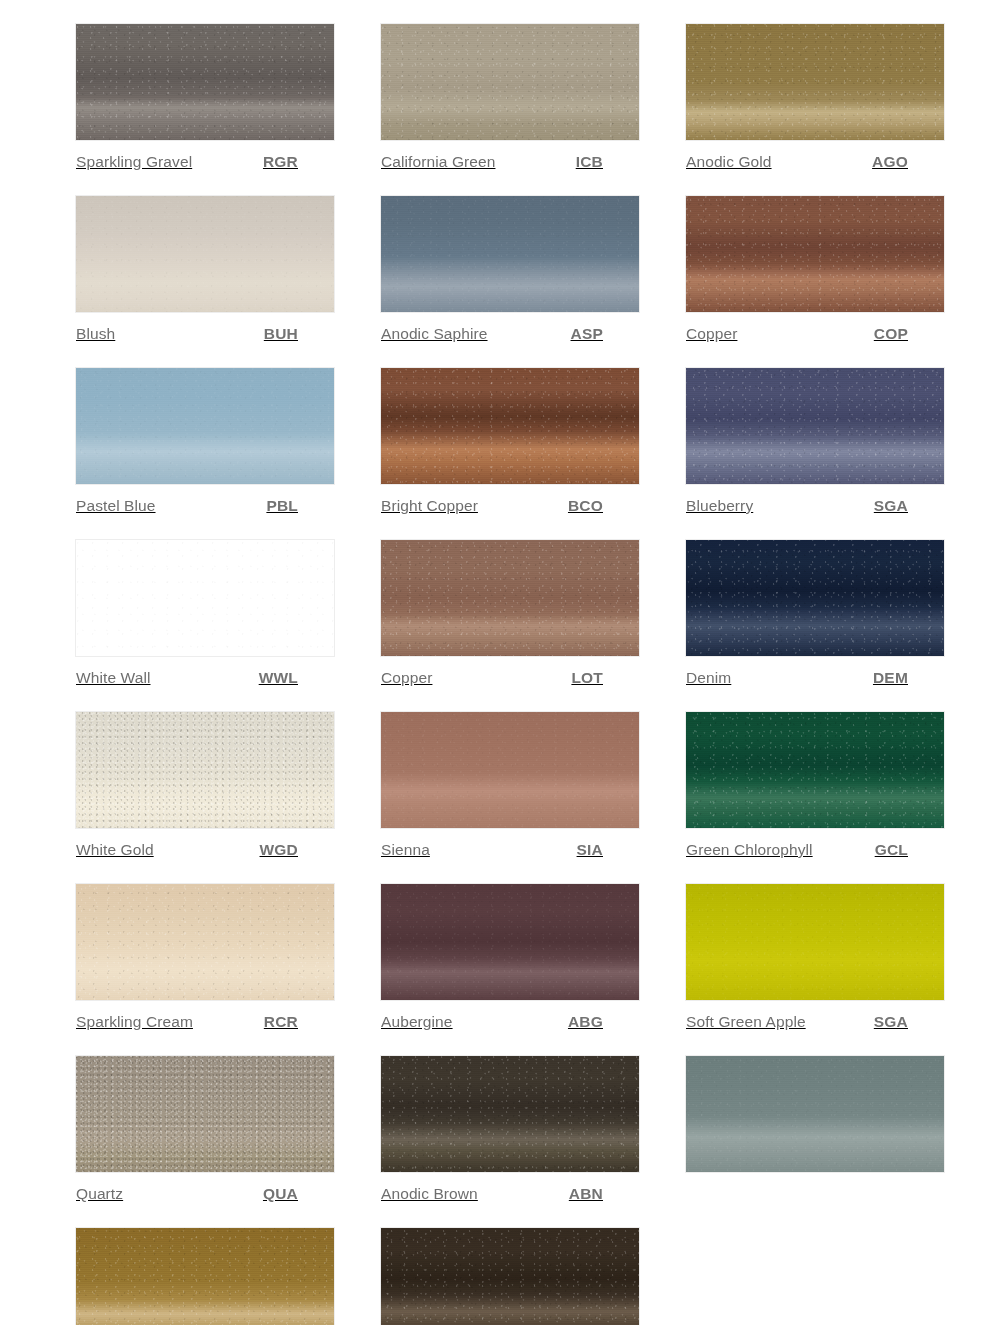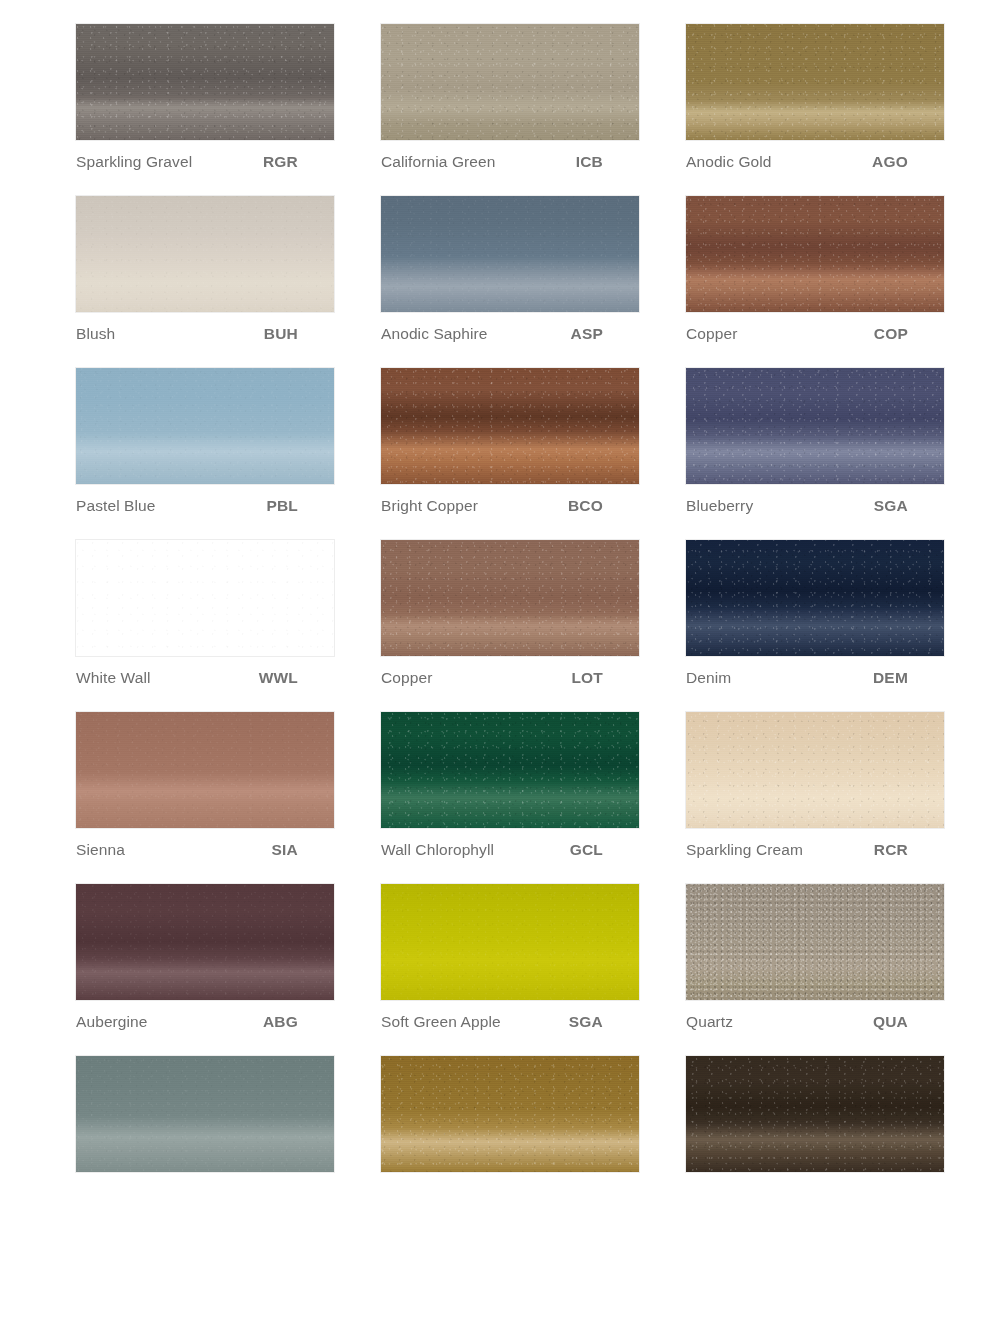--- a/index.html
+++ b/index.html
@@ -17,21 +17,21 @@
     box-sizing:border-box;
     padding:24px 66px 0 76px;
   }
   #grid{
     display:grid;
     grid-template-columns:repeat(3,258px);
     column-gap:47px;
     row-gap:25px;
     align-content:start;
   }
-  .swatch-cell{position:relative;width:222px;}
+  .swatch-cell{position:relative;width:222px;text-decoration:underline;}
   .chip{
     position:relative;
     width:258px;height:116px;
     overflow:hidden;
     box-shadow:0 0 0 1px rgba(0,0,0,.07);
   }
   .chip .base{position:absolute;inset:0;}
   
   .chip .brush{
     position:absolute;inset:0;
@@ -213,38 +213,49 @@
           <div class="base" style="background: linear-gradient(rgb(20, 34, 60) 0%, rgb(23, 38, 63) 20%, rgb(16, 28, 51) 44%, rgb(28, 42, 68) 58%, rgb(66, 80, 106) 74%, rgb(51, 65, 91) 84%, rgb(27, 40, 64) 100%);"></div>
           <div class="brush"></div>
           <div class="flake" style="background-position: 8px 8px, 17px 2px, 6px 9px, 18px 8px, 2px 12px, 4px 9px;"></div>
         </div>
         <div class="label">
           <span class="name">Denim</span>
           <span class="code">DEM</span>
         </div>
       </div>
       <div class="swatch-cell">
+        <div class="chip coarse">
+          <div class="base" style="background: linear-gradient(rgb(222, 218, 205) 0%, rgb(225, 221, 208) 28%, rgb(230, 225, 210) 55%, rgb(239, 233, 216) 70%, rgb(242, 236, 219) 82%, rgb(235, 229, 212) 100%);"></div>
+          <div class="brush"></div>
+          <div class="flake" style="background-position: 15px 0px, 5px 5px, 4px 7px, 2px 15px, 5px 8px, 0px 1px;"></div>
+        </div>
+        <div class="label">
+          <span class="name">White Gold</span>
+          <span class="code">WGD</span>
+        </div>
+      </div>
+      <div class="swatch-cell">
         <div class="chip smooth">
           <div class="base" style="background: linear-gradient(rgb(156, 109, 92) 0%, rgb(160, 113, 95) 26%, rgb(165, 118, 100) 52%, rgb(187, 141, 123) 68%, rgb(178, 132, 113) 80%, rgb(169, 123, 104) 100%);"></div>
           <div class="brush"></div>
           <div class="flake" style="background-position: 3px 5px, 16px 8px, 2px 5px, 7px 3px, 8px 4px, 9px 14px;"></div>
         </div>
         <div class="label">
           <span class="name">Sienna</span>
           <span class="code">SIA</span>
         </div>
       </div>
       <div class="swatch-cell">
         <div class="chip ">
           <div class="base" style="background: linear-gradient(rgb(13, 74, 50) 0%, rgb(15, 79, 54) 20%, rgb(10, 67, 48) 46%, rgb(20, 87, 60) 60%, rgb(58, 117, 89) 74%, rgb(42, 104, 75) 84%, rgb(21, 90, 63) 100%);"></div>
           <div class="brush"></div>
           <div class="flake" style="background-position: 10px 10px, 4px 11px, 0px 3px, 12px 10px, 11px 0px, 5px 6px;"></div>
         </div>
         <div class="label">
-          <span class="name">Wall Chlorophyll</span>
+          <span class="name">Green Chlorophyll</span>
           <span class="code">GCL</span>
         </div>
       </div>
       <div class="swatch-cell">
         <div class="chip ">
           <div class="base" style="background: linear-gradient(rgb(223, 201, 171) 0%, rgb(227, 207, 178) 28%, rgb(234, 216, 189) 55%, rgb(240, 225, 201) 74%, rgb(236, 220, 195) 88%, rgb(231, 213, 186) 100%);"></div>
           <div class="brush"></div>
           <div class="flake" style="background-position: 17px 2px, 15px 14px, 13px 1px, 17px 17px, 14px 11px, 1px 19px;"></div>
         </div>
         <div class="label">
@@ -276,20 +287,31 @@
       </div>
       <div class="swatch-cell">
         <div class="chip coarse">
           <div class="base" style="background: linear-gradient(rgb(154, 143, 129) 0%, rgb(158, 147, 132) 28%, rgb(163, 152, 135) 55%, rgb(171, 159, 141) 72%, rgb(162, 151, 127) 86%, rgb(153, 141, 120) 100%);"></div>
           <div class="brush"></div>
           <div class="flake" style="background-position: 0px 4px, 2px 6px, 7px 6px, 11px 0px, 6px 14px, 2px 16px;"></div>
         </div>
         <div class="label">
           <span class="name">Quartz</span>
           <span class="code">QUA</span>
+        </div>
+      </div>
+      <div class="swatch-cell">
+        <div class="chip ">
+          <div class="base" style="background: linear-gradient(rgb(58, 51, 42) 0%, rgb(62, 55, 45) 20%, rgb(51, 44, 36) 44%, rgb(65, 58, 48) 58%, rgb(107, 98, 84) 72%, rgb(88, 80, 63) 82%, rgb(60, 53, 41) 100%);"></div>
+          <div class="brush"></div>
+          <div class="flake" style="background-position: 7px 9px, 13px 9px, 5px 4px, 16px 7px, 9px 10px, 11px 8px;"></div>
+        </div>
+        <div class="label">
+          <span class="name">Anodic Brown</span>
+          <span class="code">ABN</span>
         </div>
       </div>
       <div class="swatch-cell">
         <div class="chip smooth">
           <div class="base" style="background: linear-gradient(rgb(107, 125, 124) 0%, rgb(111, 129, 128) 26%, rgb(118, 135, 134) 52%, rgb(151, 165, 163) 70%, rgb(141, 155, 153) 82%, rgb(126, 141, 139) 100%);"></div>
           <div class="brush"></div>
           <div class="flake" style="background-position: 14px 1px, 1px 12px, 3px 2px, 0px 14px, 12px 6px, 7px 0px;"></div>
         </div>
       </div>
       <div class="swatch-cell">

